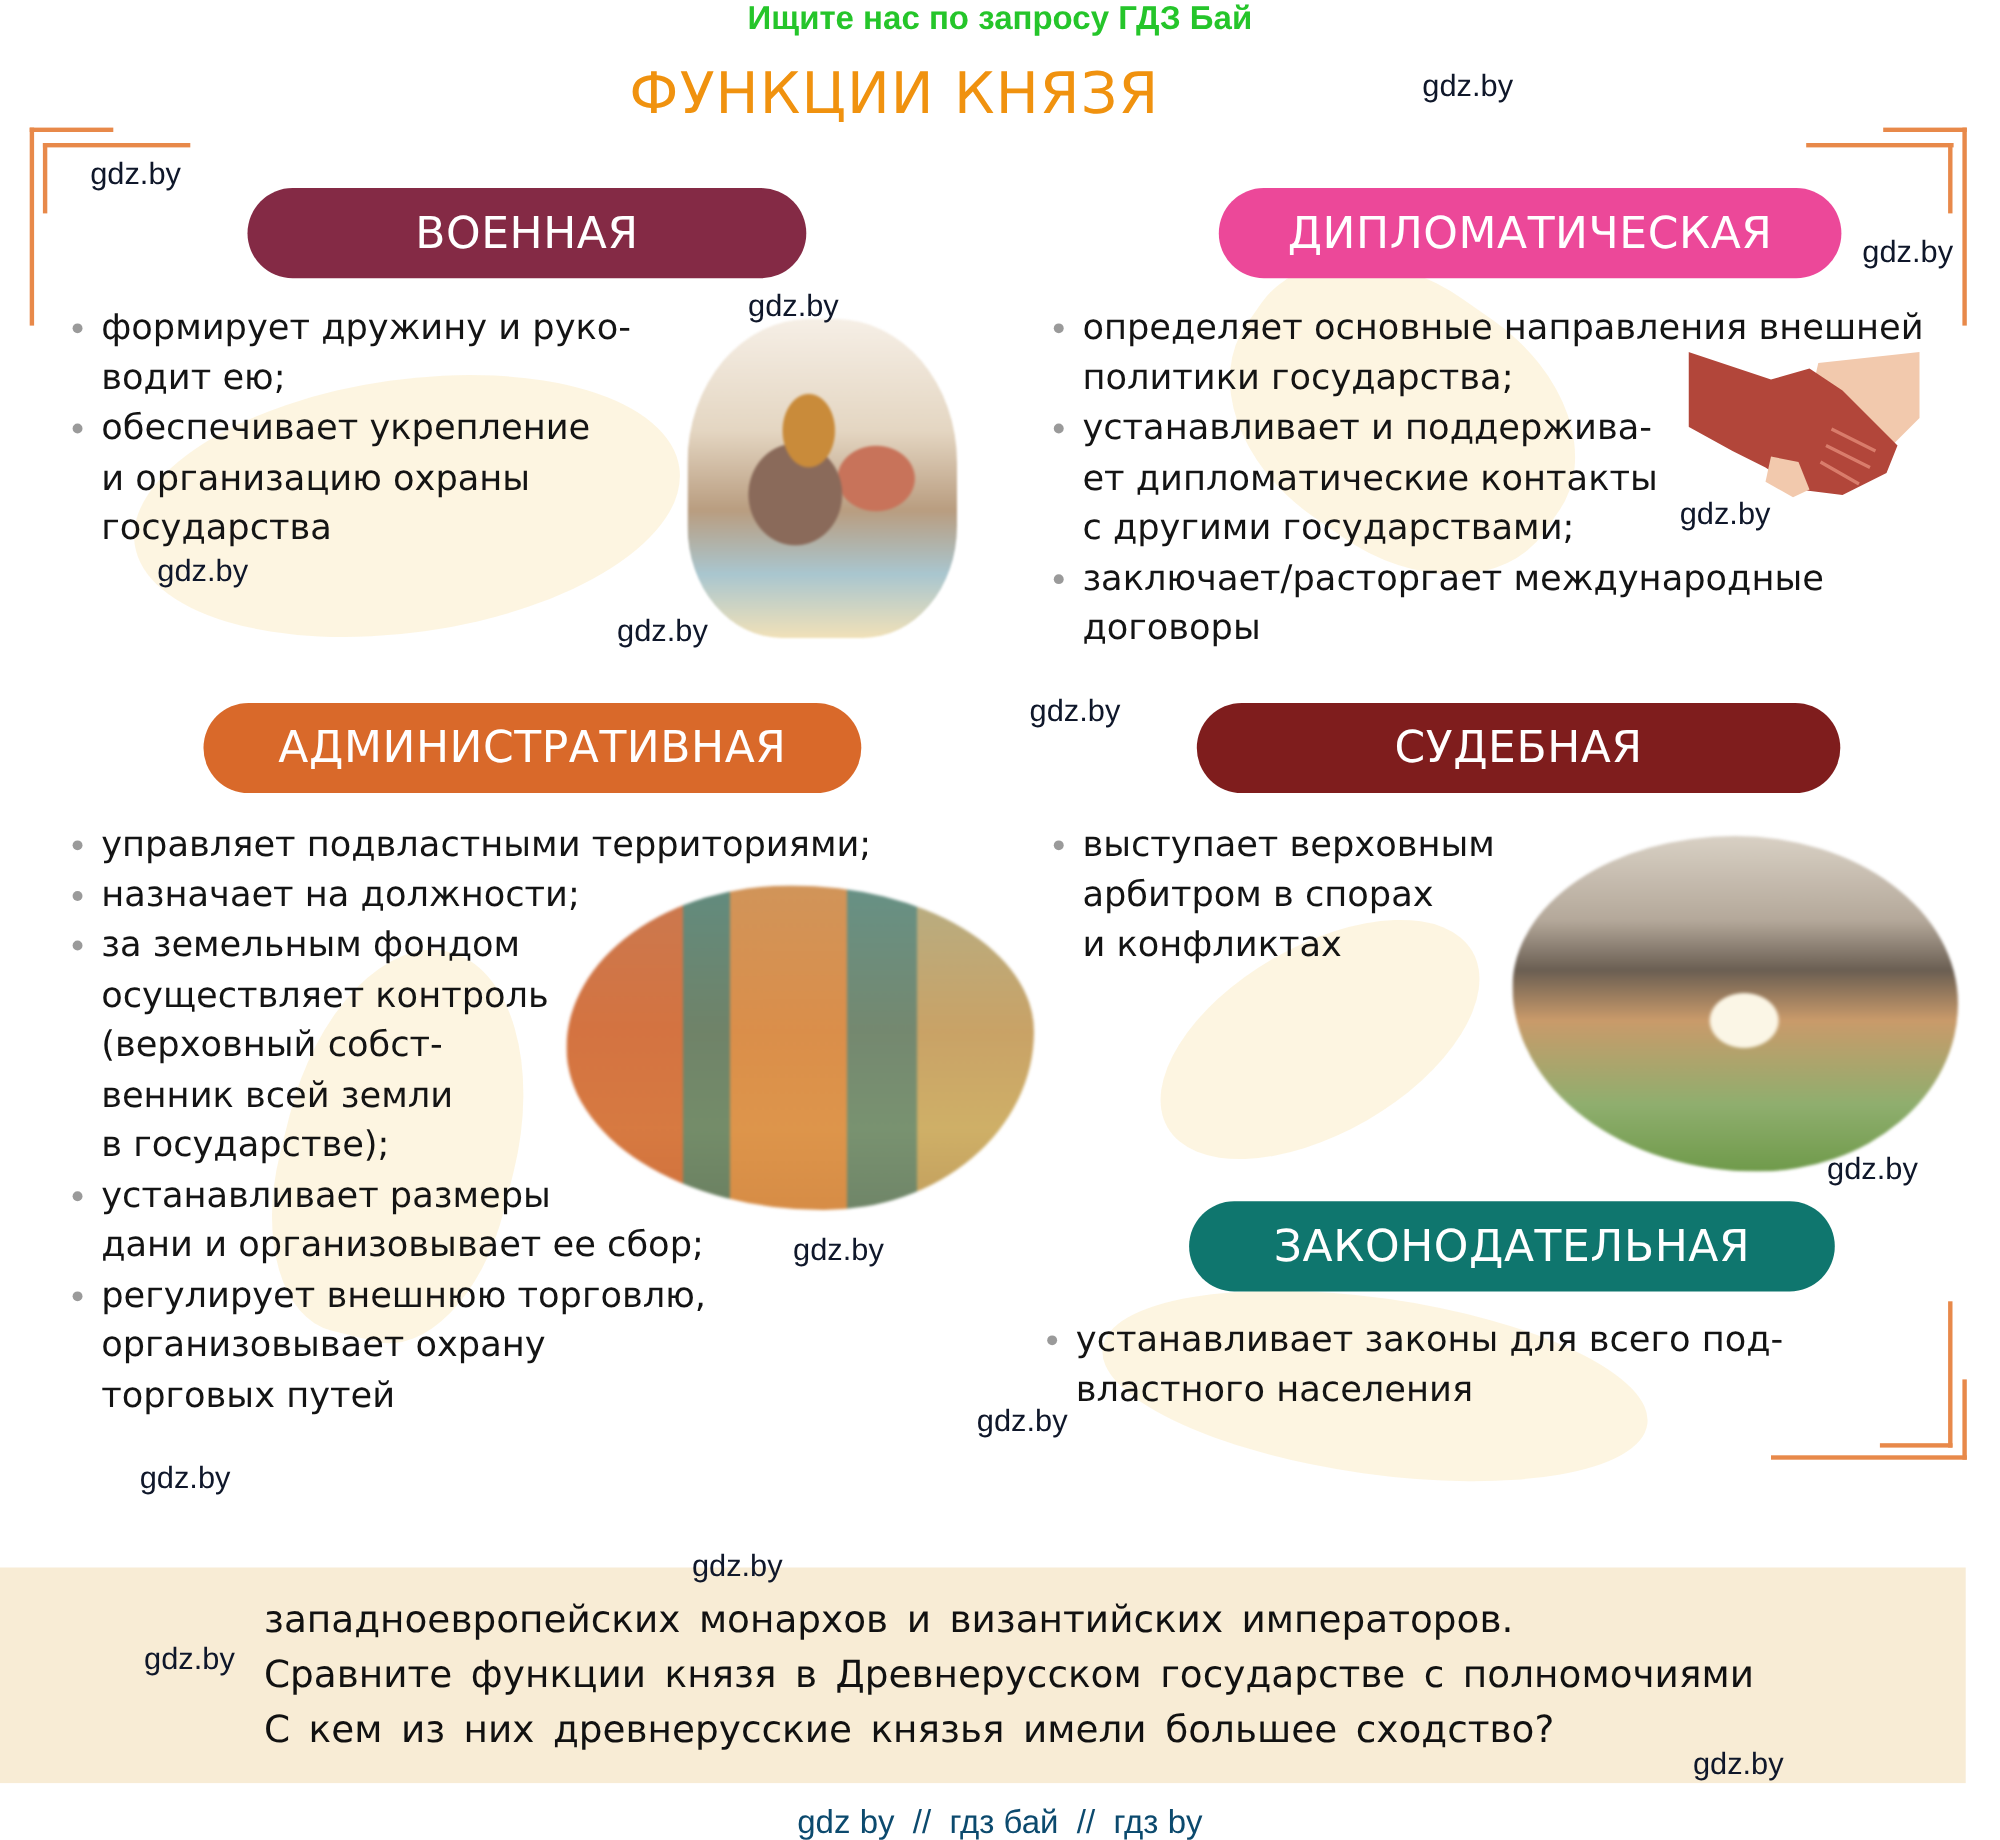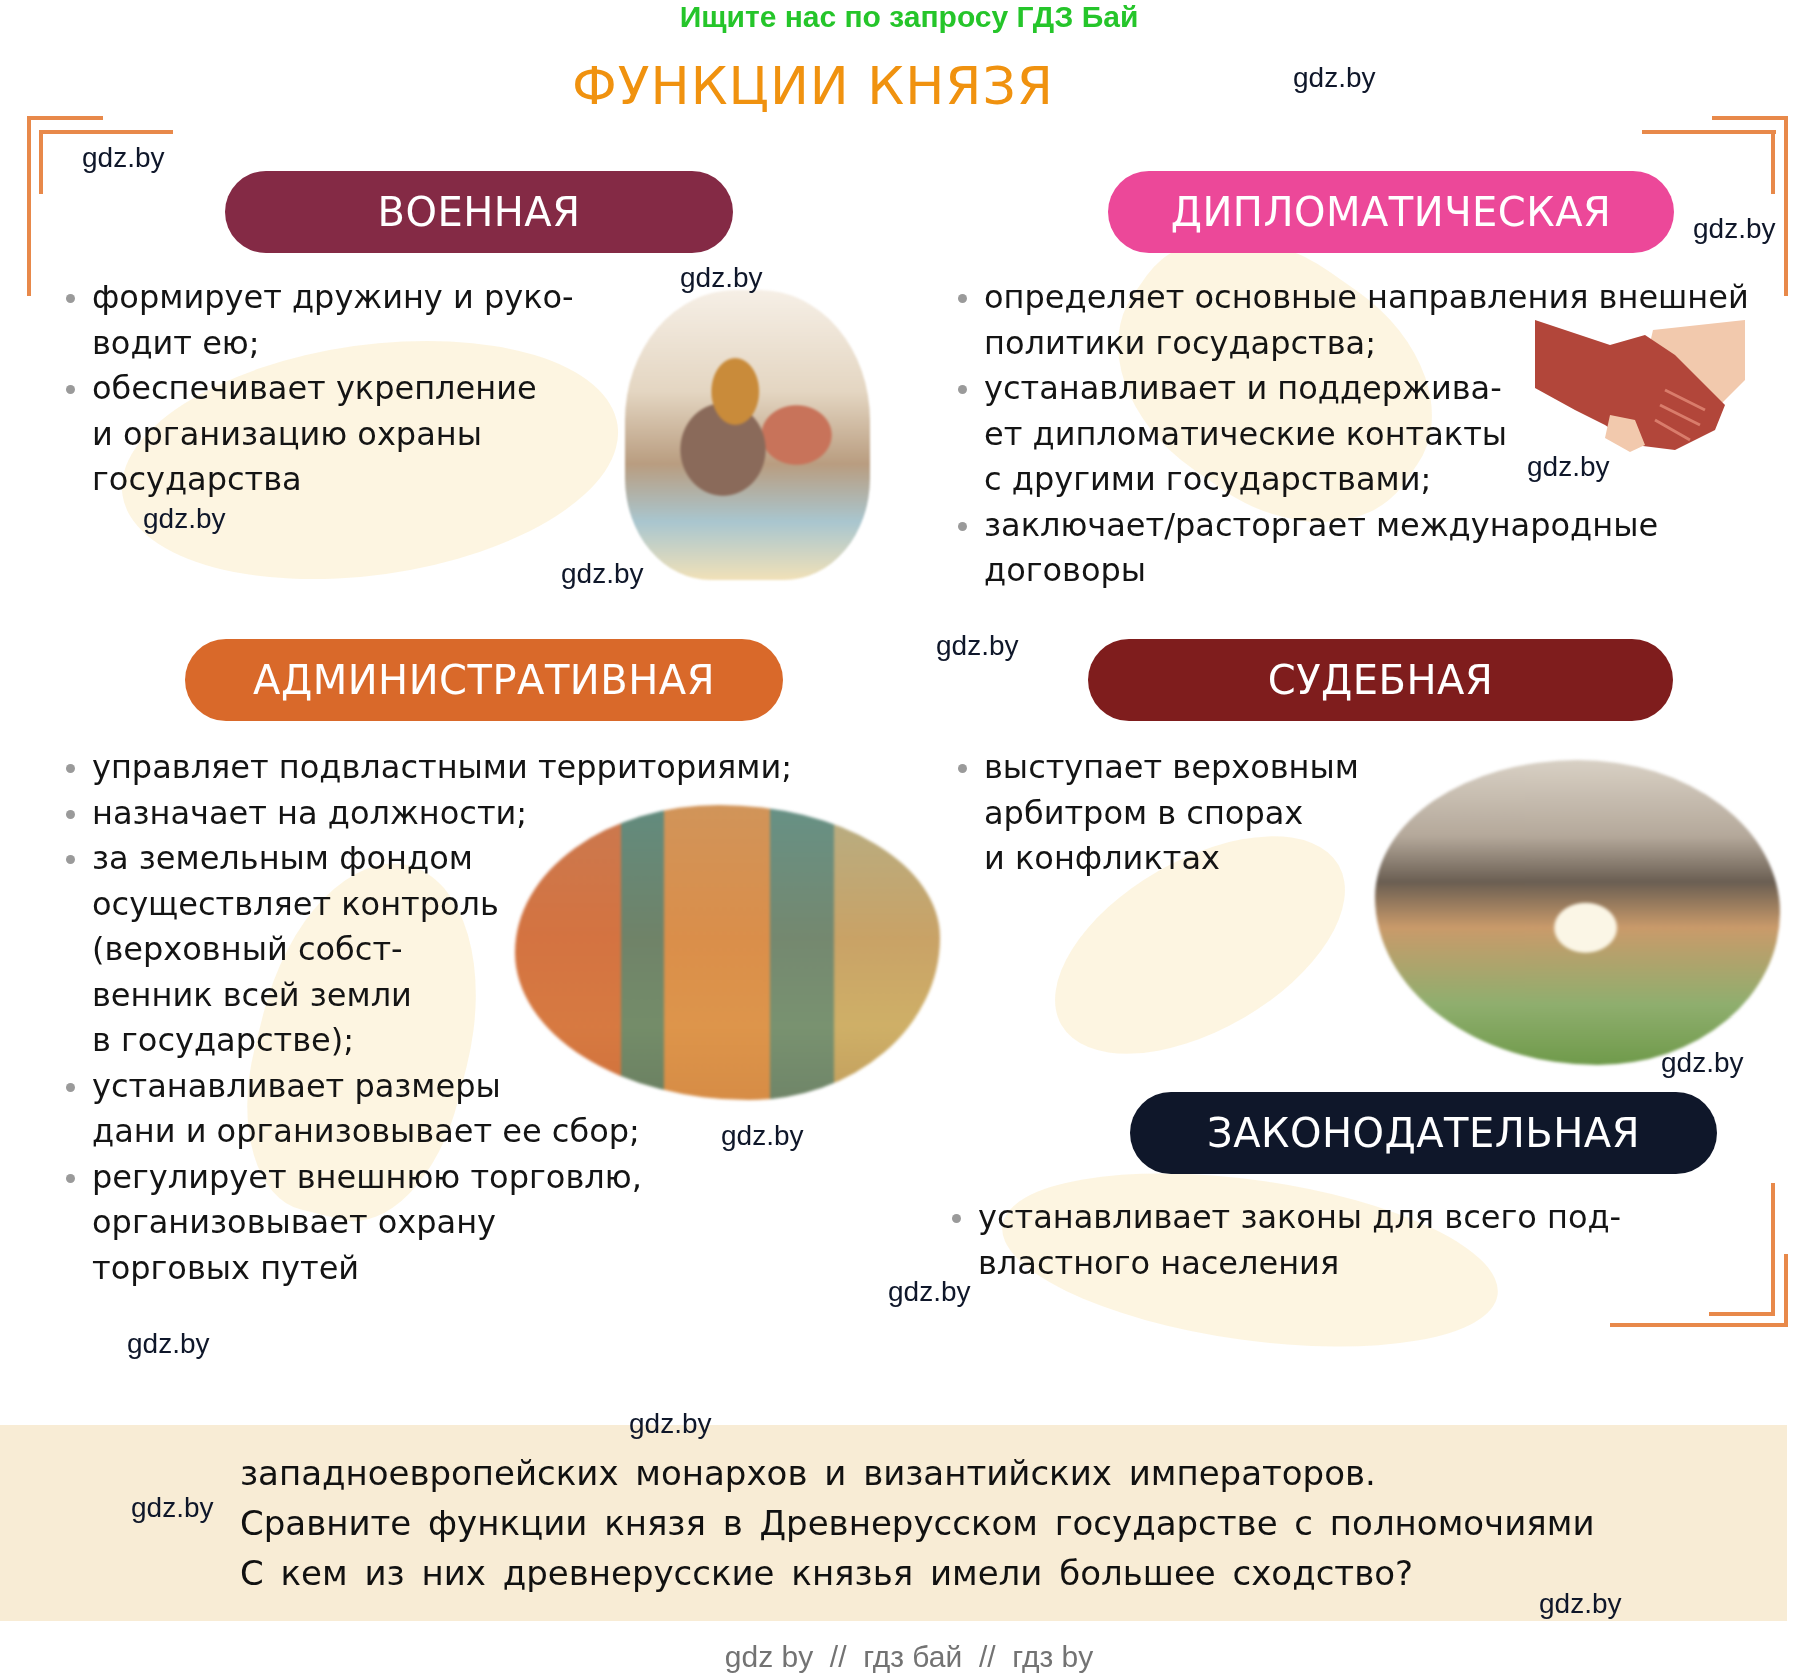--- a/index.html
+++ b/index.html
@@ -13,21 +13,21 @@
   .pill { position:absolute; height:82px; border-radius:41px; color:#fff; font-family:"DejaVu Sans", sans-serif;
           font-size:40px; line-height:82px; text-align:center; letter-spacing:0.5px; }
   .list { position:absolute; margin:0; padding:0; list-style:none; font-family:"DejaVu Sans", sans-serif; font-size:32px; line-height:45.5px; color:#141414; }
   .list li { position:relative; padding-left:26px; }
   .list li .dot { position:absolute; left:0; top:19px; width:9px; height:9px; border-radius:50%; background:#9a9a9a; }
   .list li .line { display:block; white-space:nowrap; }
   .wm { position:absolute; font-size:28px; line-height:32px; color:#0f172a; font-family:"Liberation Sans", sans-serif; }
   .pic { position:absolute; overflow:hidden; }
   .question-band { left:0; top:1425px; width:1787px; height:196px; background:#f8ecd5; }
   .question { left:240px; top:1448px; font-family:"DejaVu Sans", sans-serif; font-size:34px; line-height:50px; color:#111; word-spacing:6px; }
-  .footer { left:0; width:1818px; top:1640px; text-align:center; color:#737373; font-size:30px; line-height:34px; }
+  .footer { left:0; width:1818px; top:1640px; text-align:center; color:#0c4a6e; font-size:30px; line-height:34px; }
 </style>
 </head>
 <body>
 
 <div class="blob" style="left:120px;top:345px;width:500px;height:230px;transform:rotate(-8deg);"></div>
 <div class="blob" style="left:1110px;top:260px;width:330px;height:240px;border-radius:45%;transform:rotate(35deg);"></div>
 <div class="blob" style="left:260px;top:860px;width:210px;height:360px;border-radius:50% 50% 40% 40%;transform:rotate(14deg);"></div>
 <div class="blob" style="left:1040px;top:860px;width:320px;height:170px;transform:rotate(-30deg);"></div>
 <div class="blob" style="left:1000px;top:1180px;width:500px;height:160px;transform:rotate(8deg);"></div>
 
@@ -138,21 +138,21 @@
     <span class="line">выступает верховным</span>
     <span class="line">арбитром в спорах</span>
     <span class="line">и конфликтах</span>
     </li>
 </ul>
 <div class="pic" style="left:1375px;top:760px;width:405px;height:305px;border-radius:50% 50% 45% 55% / 45% 50% 50% 55%;
      background:radial-gradient(ellipse at 52% 55%, #fbf6e6 0 10%, transparent 11%),
                 linear-gradient(180deg,#d8d0c4 0%,#b4a89a 25%,#6a5e52 40%,#c99a6a 55%,#8fae6e 80%,#6f9a4a 100%);
      filter:blur(1.5px);"></div>
 
-<div class="pill" style="left:1130px;top:1092px;width:587px;background:#0f172a;">ЗАКОНОДАТЕЛЬНАЯ</div>
+<div class="pill" style="left:1081px;top:1092px;width:587px;background:#0f766e;">ЗАКОНОДАТЕЛЬНАЯ</div>
 <ul class="list" style="left:952px;top:1195px;">
   <li>
       <span class="dot"></span>
     <span class="line">устанавливает законы для всего под-</span>
     <span class="line">властного населения</span>
     </li>
 </ul>
 
 <div class="abs question-band"></div>
 <div class="abs question">

